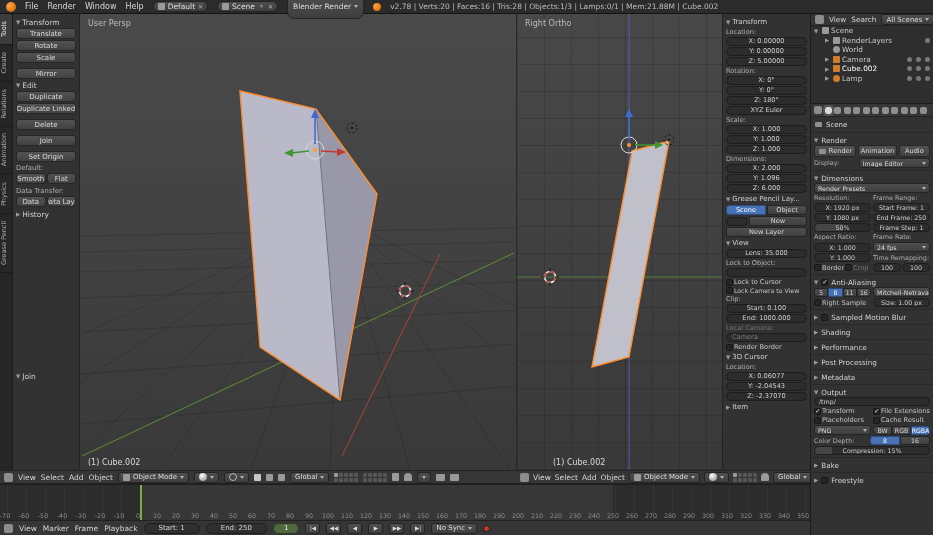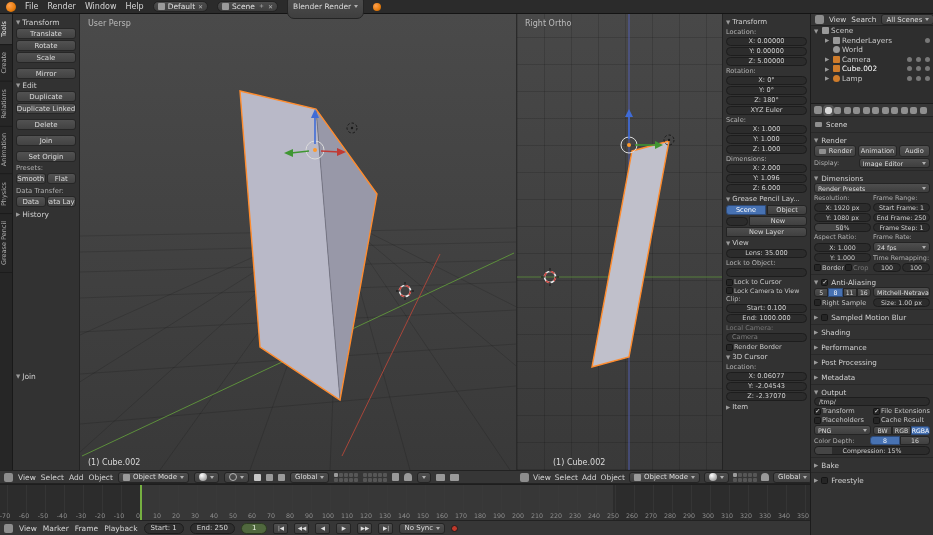--- a/index.html
+++ b/index.html
@@ -113,21 +113,21 @@
   .sg{flex:1;display:flex;align-items:center;justify-content:center;background:linear-gradient(#4e4e4e,#404040);border:1px solid #242424;color:#d8d8d8;height:9px;font-size:6.2px;min-width:0}
   .sg.active{background:#4772b3;color:#fff;border-color:#2d4a78}
 
   
   .timeline-ruler{left:0;top:484px;width:810px;height:36px;background:#2c2c2c;border-top:1px solid #1e1e1e;overflow:hidden;z-index:3;background-image:repeating-linear-gradient(90deg,rgba(255,255,255,0.045) 0 1px,transparent 1px 19px);background-position:7px 0}
   .tl-band{position:absolute;top:0;bottom:0;background:#3a3a3a;opacity:.85}
   .tick{position:absolute;bottom:1px;transform:translateX(-50%);font-size:6.3px;color:#8f8f8f}
   .cf-line{position:absolute;top:0;bottom:0;width:2px;background:#76b041}
   .timeline-hdr{left:0;top:520px;width:810px;height:15px;background:#363636;border-top:1px solid #222;display:flex;align-items:center;gap:6px;padding:0 4px;font-size:7.5px;color:#d2d2d2;z-index:4}
   .tb{width:15px;height:11px;display:flex;align-items:center;justify-content:center;font-size:5.5px;color:#ddd;border:1px solid #242424;border-radius:2px;background:linear-gradient(#4e4e4e,#3f3f3f);flex:0 0 auto}
-  .tl-field{background:#2f2f2f;border:1px solid #1d1d1d;border-radius:7px;height:11px;display:inline-flex;align-items:center;padding:0 6px;font-size:7px;color:#d8d8d8;white-space:nowrap}
+  .tl-field{background:#2f2f2f;border:1px solid #1d1d1d;border-radius:7px;height:11px;display:inline-flex;align-items:center;padding:0 14px;font-size:7px;color:#d8d8d8;white-space:nowrap}
   .frame-field{background:#50683e;border:1px solid #2c3c20;border-radius:7px;height:11px;display:inline-flex;align-items:center;padding:0 10px;font-size:7px;color:#eef4e4}
   .rec{width:7px;height:7px;border-radius:50%;background:#c0392b;border:1px solid #1d1d1d;flex:0 0 auto}
 </style>
 </head>
 <body>
 
 <div class="root">
 
   <div class="info-bar abs">
     <span class="blogo"></span>
@@ -143,20 +143,21 @@
     <span class="idblock">
       <i class="mini-sq"></i>
       <span>Scene</span>
       <span class="plus">＋</span>
       <span class="xicon">✕</span>
     </span>
     <span class="dd">
         <span>Blender Render</span>
       </span>
     <span class="blogo" style="width:8px;height:8px"></span>
+    <span class="stats">v2.78 | Verts:20 | Faces:16 | Tris:28 | Objects:1/3 | Lamps:0/1 | Mem:21.88M | Cube.002</span>
   </div>
 
   <div class="tool-tabs abs">
     <div class="ttab active">Tools</div>
     <div class="ttab">Create</div>
     <div class="ttab">Relations</div>
     <div class="ttab">Animation</div>
     <div class="ttab">Physics</div>
     <div class="ttab">Grease Pencil</div>
   </div>
@@ -176,21 +177,21 @@
         <span>Edit</span>
       </div>
     <div class="btn">Duplicate</div>
     <div class="btn">Duplicate Linked</div>
     <div class="gap"></div>
     <div class="btn">Delete</div>
     <div class="gap"></div>
     <div class="btn">Join</div>
     <div class="gap"></div>
     <div class="btn">Set Origin</div>
-    <div class="ts-label">Presets:</div>
+    <div class="ts-label">Default:</div>
     <div class="pair">
       <div class="btn">Smooth</div>
       <div class="btn">Flat</div>
     </div>
     <div class="ts-label">Data Transfer:</div>
     <div class="pair">
       <div class="btn">Data</div>
       <div class="btn">Data Layo</div>
     </div>
     <div class="ts-hdr">

